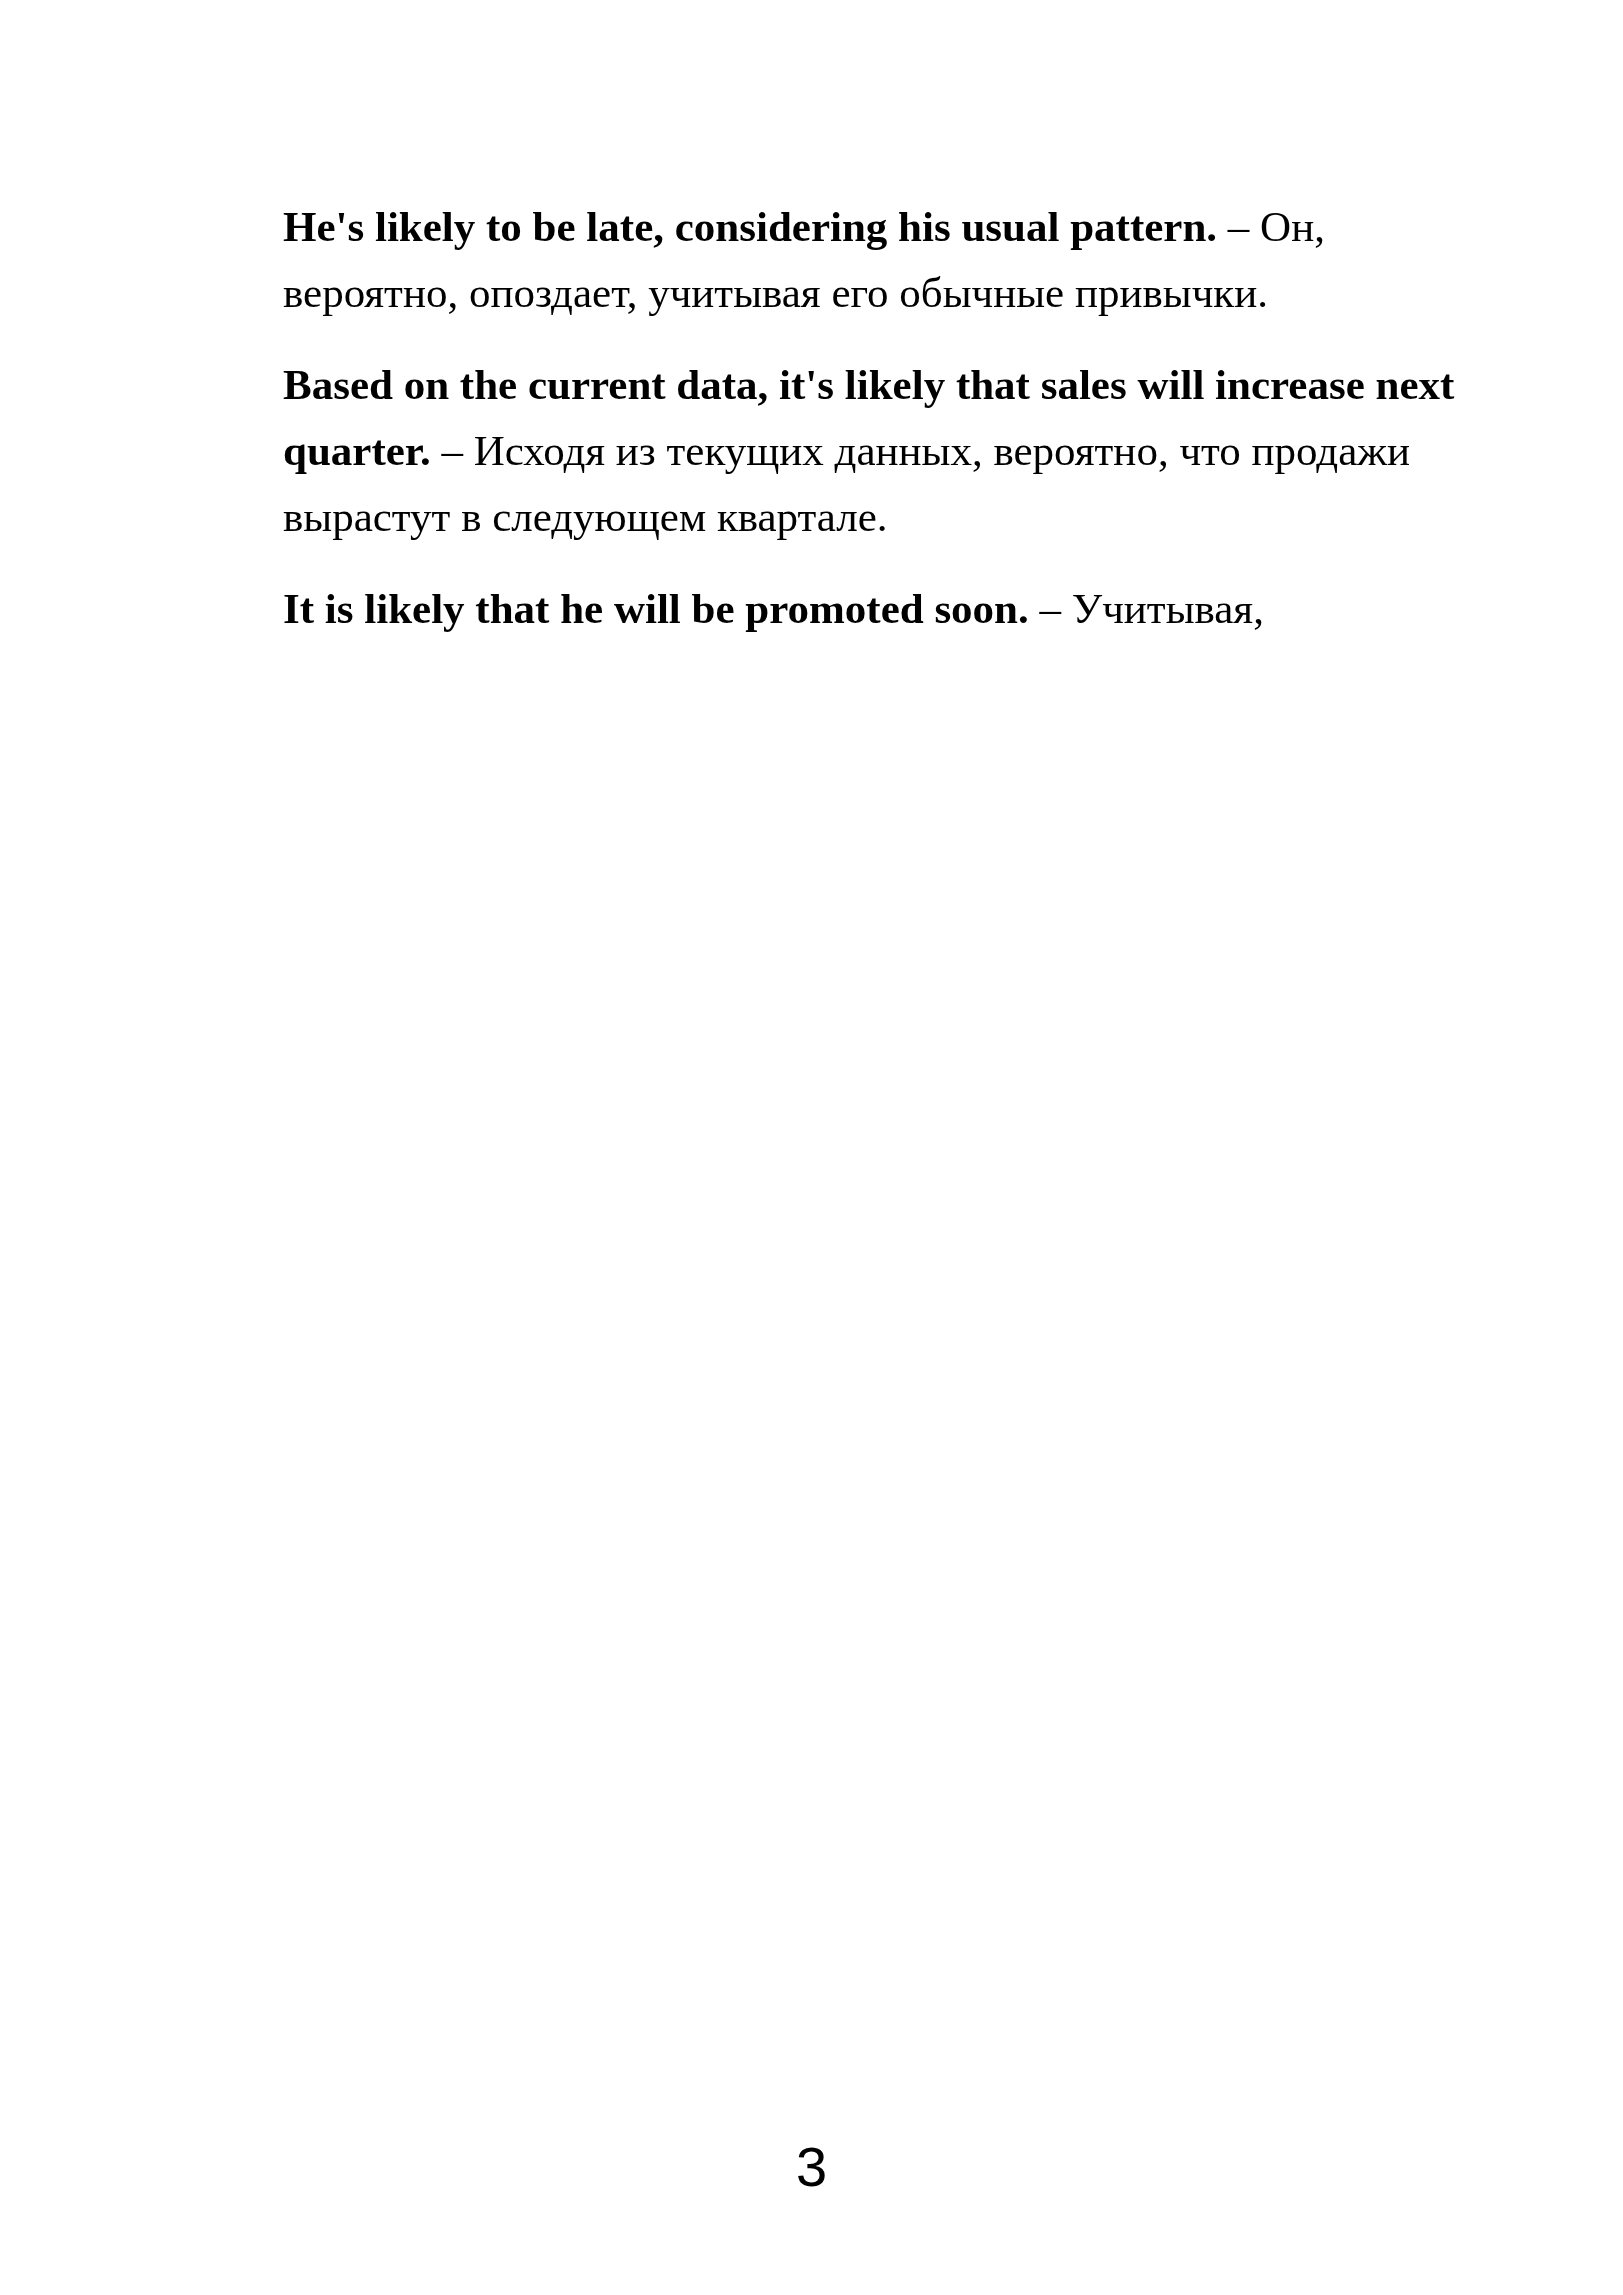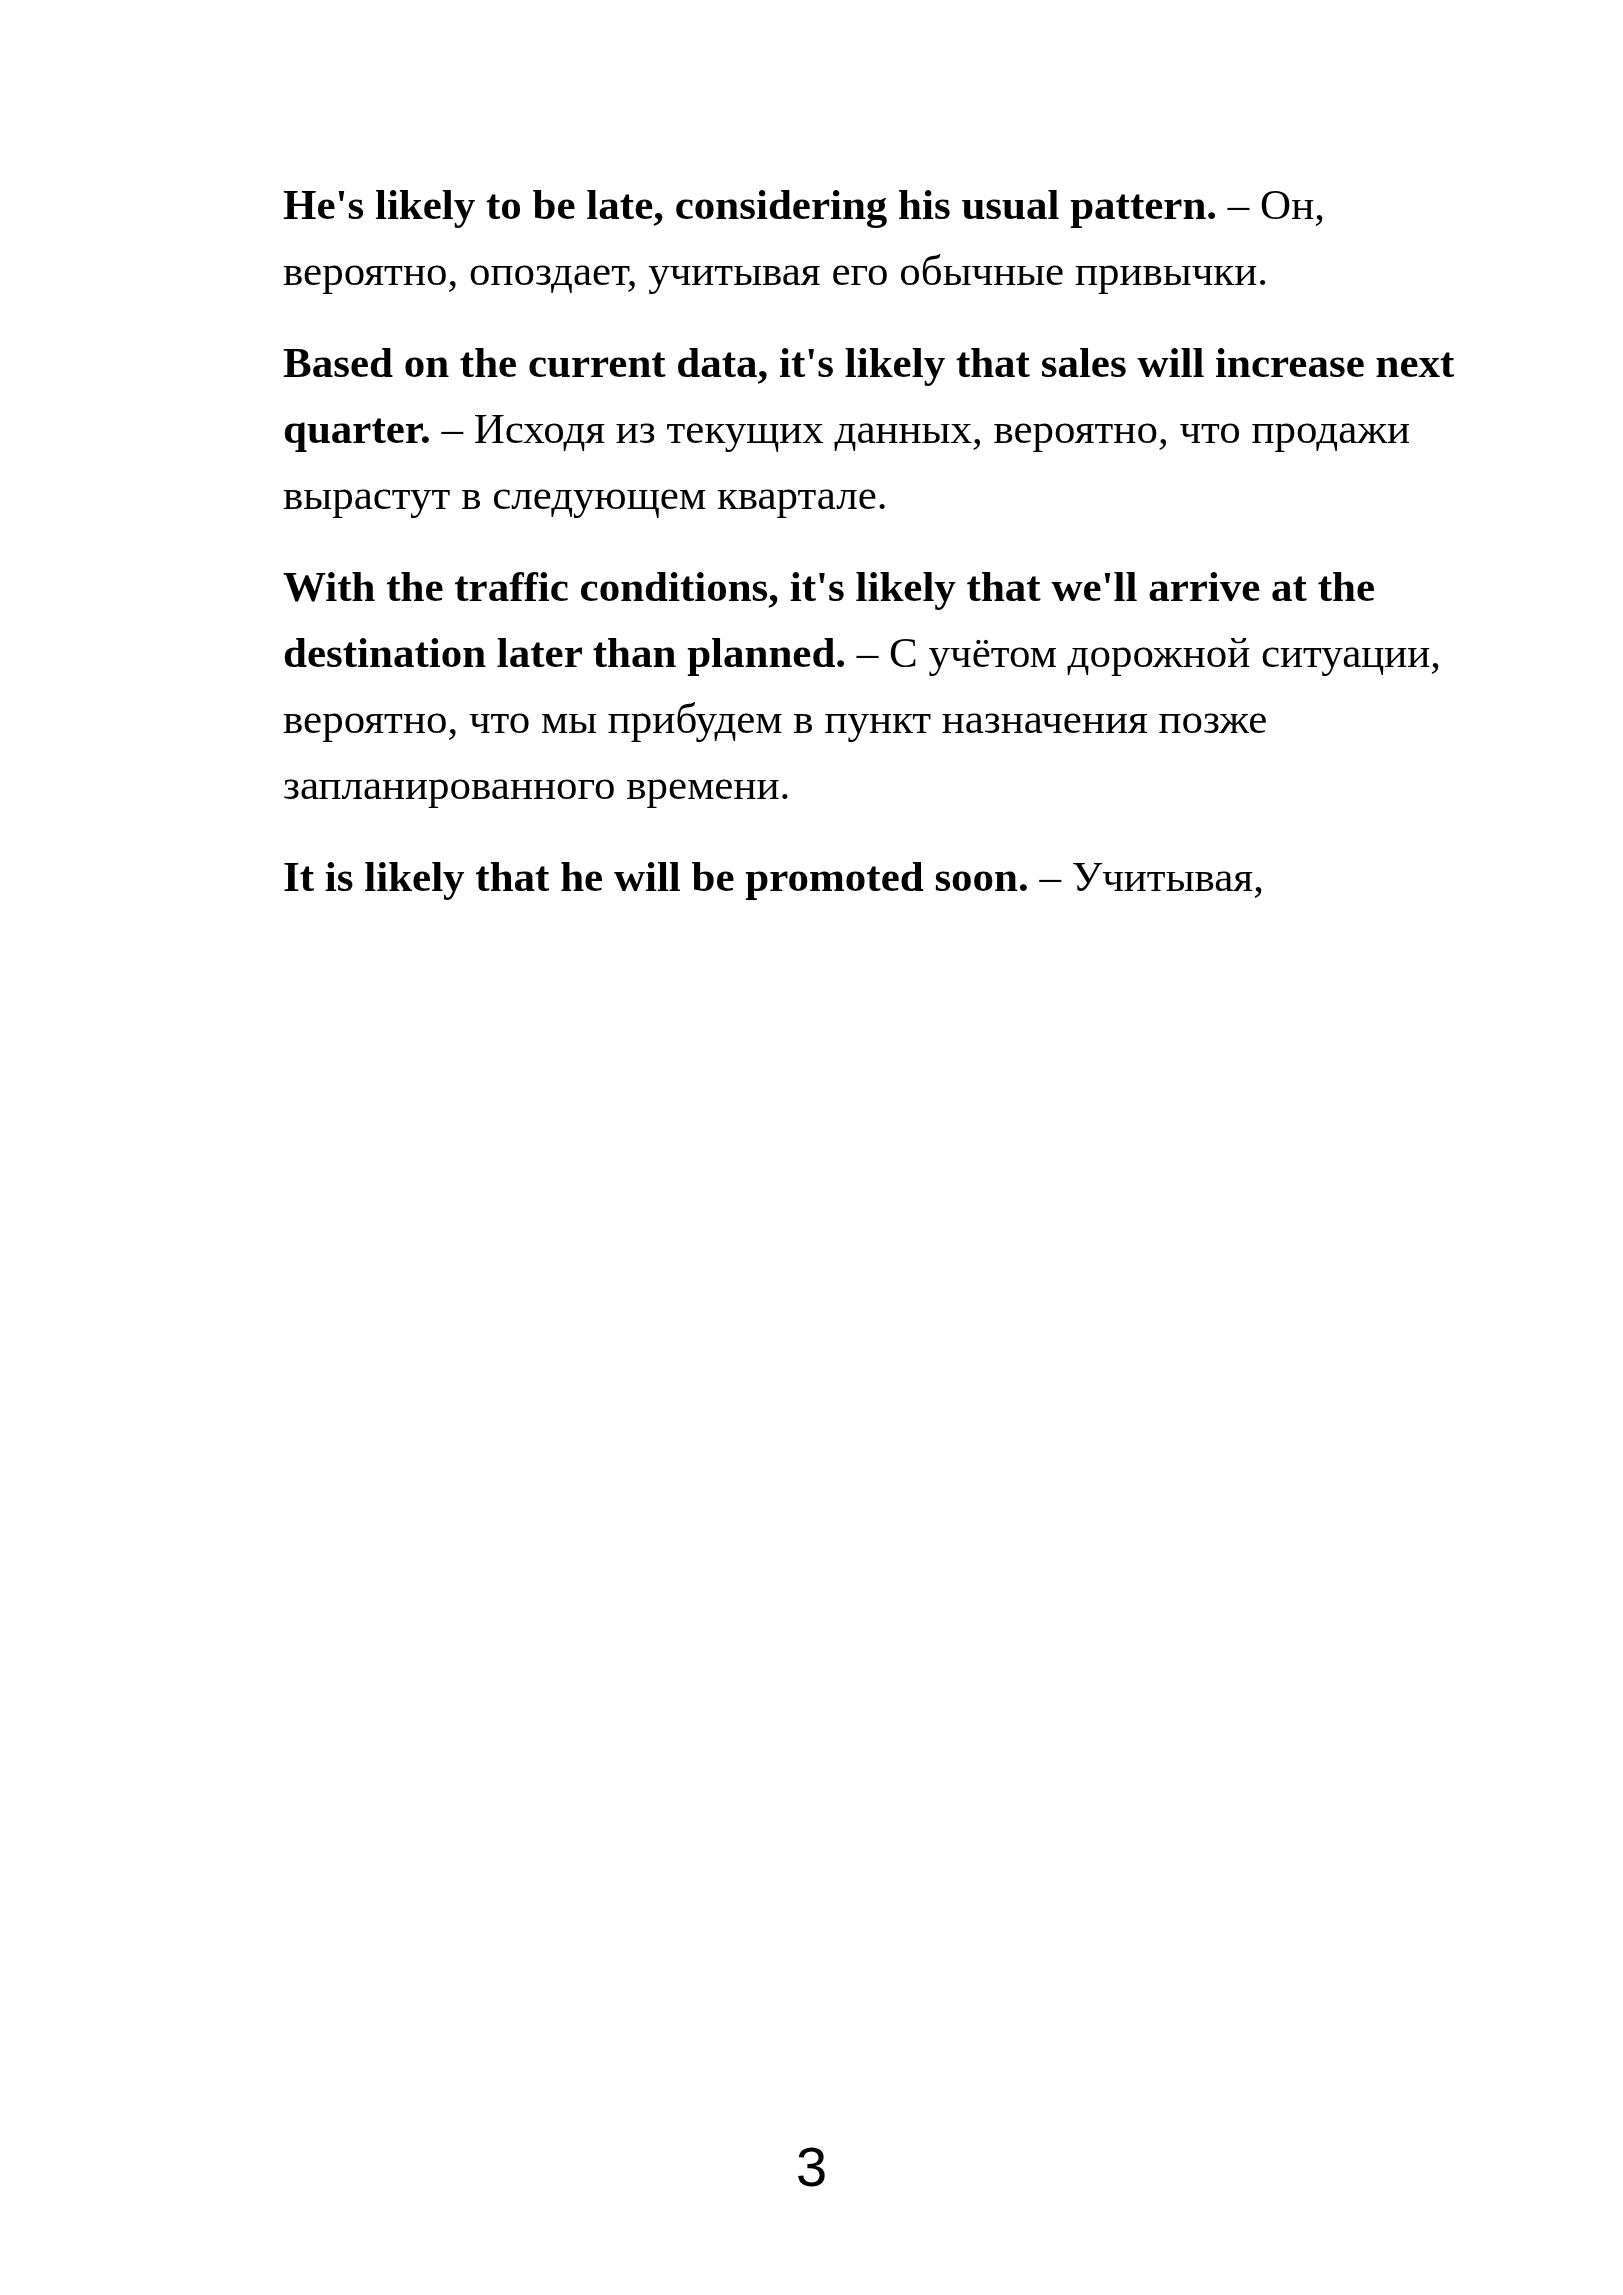--- a/index.html
+++ b/index.html
@@ -12,21 +12,21 @@
     width: 1623px;
     height: 2295px;
     background: #ffffff;
     overflow: hidden;
     font-family: "Liberation Serif", "DejaVu Serif", serif;
     color: #000000;
   }
   .content {
     position: absolute;
     left: 283px;
-    top: 172px;
+    top: 194px;
     width: 1185px;
   }
   .content p {
     margin: 0 0 26px 0;
     font-size: 43px;
     line-height: 66px;
     text-align: left;
     color: #000000;
   }
   .content p .en {
@@ -47,18 +47,17 @@
     color: #000000;
   }
 </style>
 </head>
 <body>
 
 <div class="page">
   <div class="content">
     <p><span class="en">He's likely to be late, considering his usual pattern.</span> <span class="ru">– Он, вероятно, опоздает, учитывая его обычные привычки.</span></p>
     <p><span class="en">Based on the current data, it's likely that sales will increase next quarter.</span> <span class="ru">– Исходя из текущих данных, вероятно, что продажи вырастут в следующем квартале.</span></p>
-    <p><span class="en">With the traffic conditions, it's likely that we'll arrive at the destination later than planned.</span> <span class="ru">– С учётом дорожной ситуации, вероятно, что мы прибудем в пункт назначения позже запланированного времени.</span></p>
     <p><span class="en">It is likely that he will be promoted soon.</span> <span class="ru">– Учитывая,</span></p>
   </div>
   <div class="footer">3</div>
 </div>
 
 
 </body></html>

